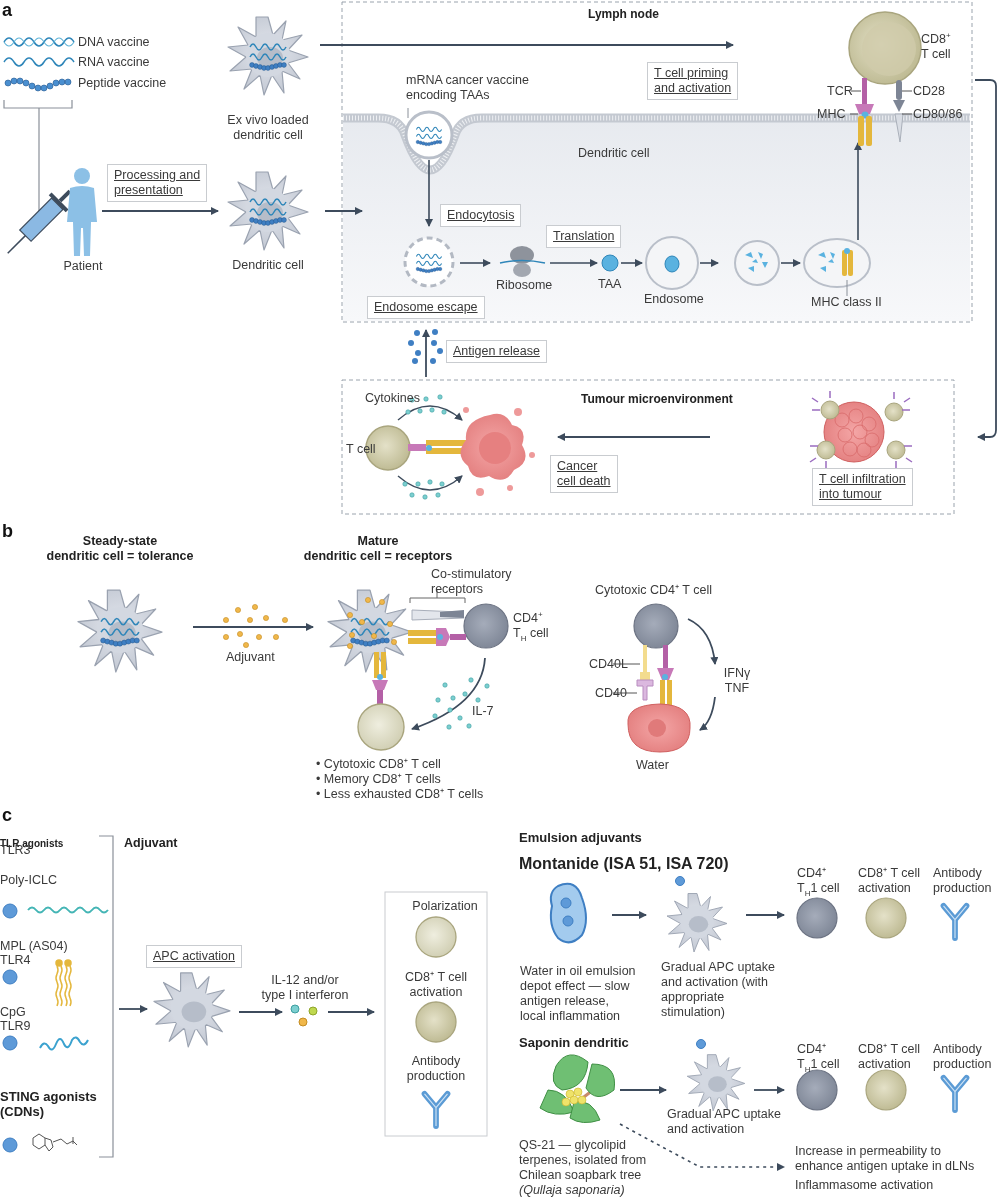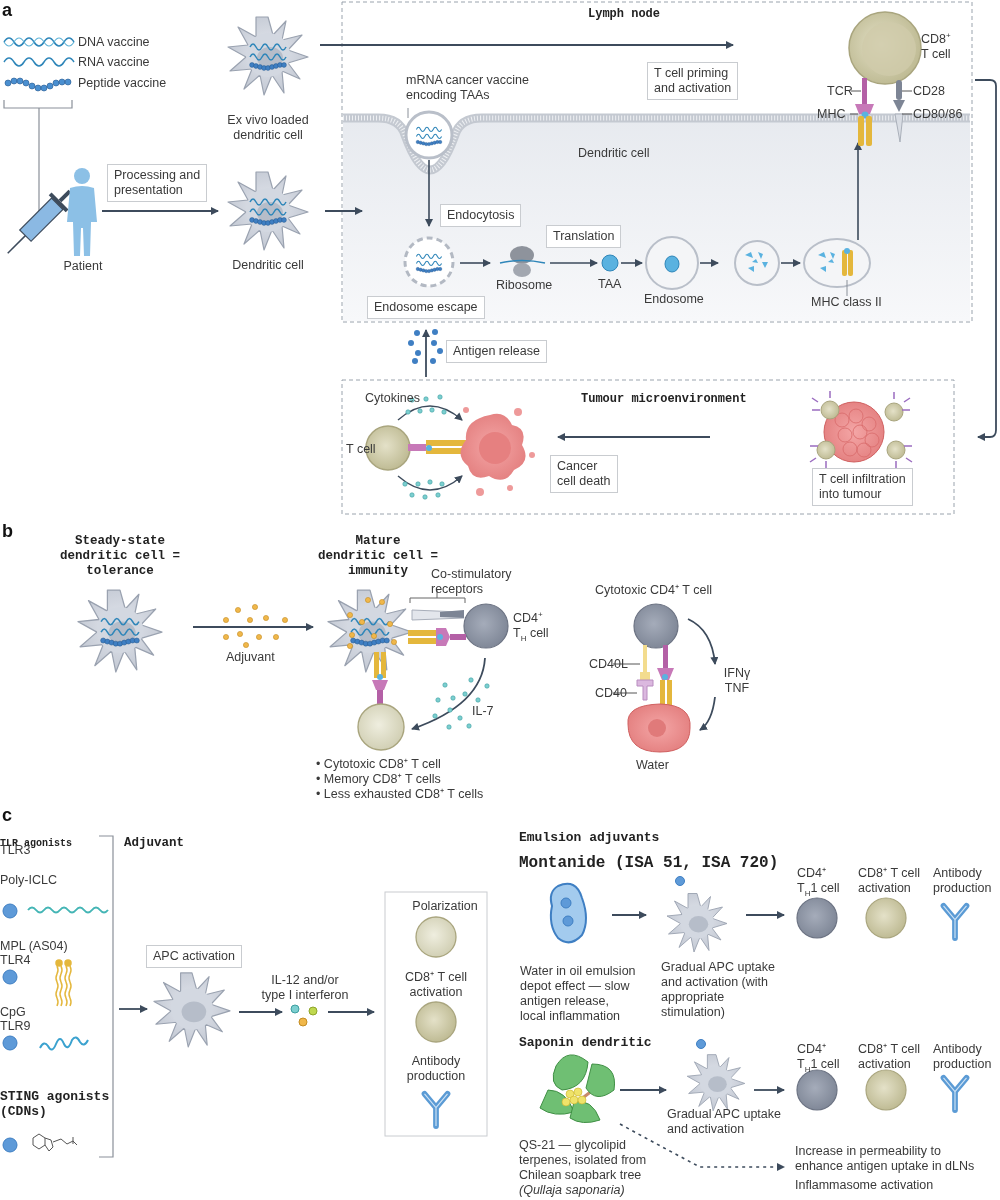--- a/index.html
+++ b/index.html
@@ -1,22 +1,22 @@
 <!DOCTYPE html>
 <html><head>
 <meta charset="utf-8">
 <style>
   html,body{margin:0;padding:0;background:#fff;}
   body{width:1000px;height:1200px;position:relative;overflow:hidden;font-family:"Liberation Sans",sans-serif;color:#333;}
   .abs{position:absolute;}
   .t{font-size:12.5px;color:#3a3a3a;line-height:15px;white-space:nowrap;}
   .tc{text-align:center;}
-  .b{font-weight:bold;color:#222;font-family:Liberation Mono, monospace;}
+  .b{font-weight:bold;color:#222;}
   .panel{font-weight:bold;font-size:18px;color:#111;}
-  .box{position:absolute;border:1px solid #c9ccd0;background:#fff;padding:3px 6px;font-size:12.5px;line-height:15px;color:#3a3a3a;white-space:nowrap;}
+  .box{position:absolute;border:1px solid #c9ccd0;background:#fff;padding:3px 6px;font-size:12.5px;line-height:15px;color:#3a3a3a;white-space:nowrap;text-decoration:underline;}
   svg{position:absolute;left:0;top:0;overflow:visible;}
   sup{font-size:8px;line-height:0;}
   sub{font-size:8px;line-height:0;}
 </style>
 </head>
 <body>
 
 <svg width="1000" height="1200">
   <defs>
     <marker id="ah" markerWidth="8" markerHeight="8" refX="7" refY="4" orient="auto" markerUnits="userSpaceOnUse">
@@ -458,21 +458,21 @@
 <div class="abs t" style="left:346px;top:442px">T cell</div>
 <div class="box" style="left:550px;top:455px;white-space:pre-line">Cancer
 cell death</div>
 <div class="box" style="left:812px;top:468px;white-space:pre-line">T cell infiltration
 into tumour</div>
 
 <div class="abs panel" style="left:2px;top:521px">b</div>
 <div class="abs t b tc" style="left:40px;top:534px;width:160px;white-space:pre-line">Steady-state
 dendritic cell = tolerance</div>
 <div class="abs t b tc" style="left:298px;top:534px;width:160px;white-space:pre-line">Mature
-dendritic cell = immunity</div>
+dendritic cell = receptors</div>
 <div class="abs t" style="left:226px;top:650px">Adjuvant</div>
 <div class="abs t" style="left:431px;top:567px;white-space:pre-line">Co-stimulatory
 receptors</div>
 <div class="abs t" style="left:513px;top:611px"><span>CD4</span><sup>+</sup><br><span>T</span><sub>H</sub><span> cell</span></div>
 <div class="abs t" style="left:472px;top:704px">IL-7</div>
 <div class="abs" style="left:316px;top:757px">
   <div class="t">• <span>Cytotoxic CD8⁺ T cell</span></div>
   <div class="t">• <span>Memory CD8⁺  T cells</span></div>
   <div class="t">• <span>Less exhausted CD8⁺  T cells</span></div>
 </div>

